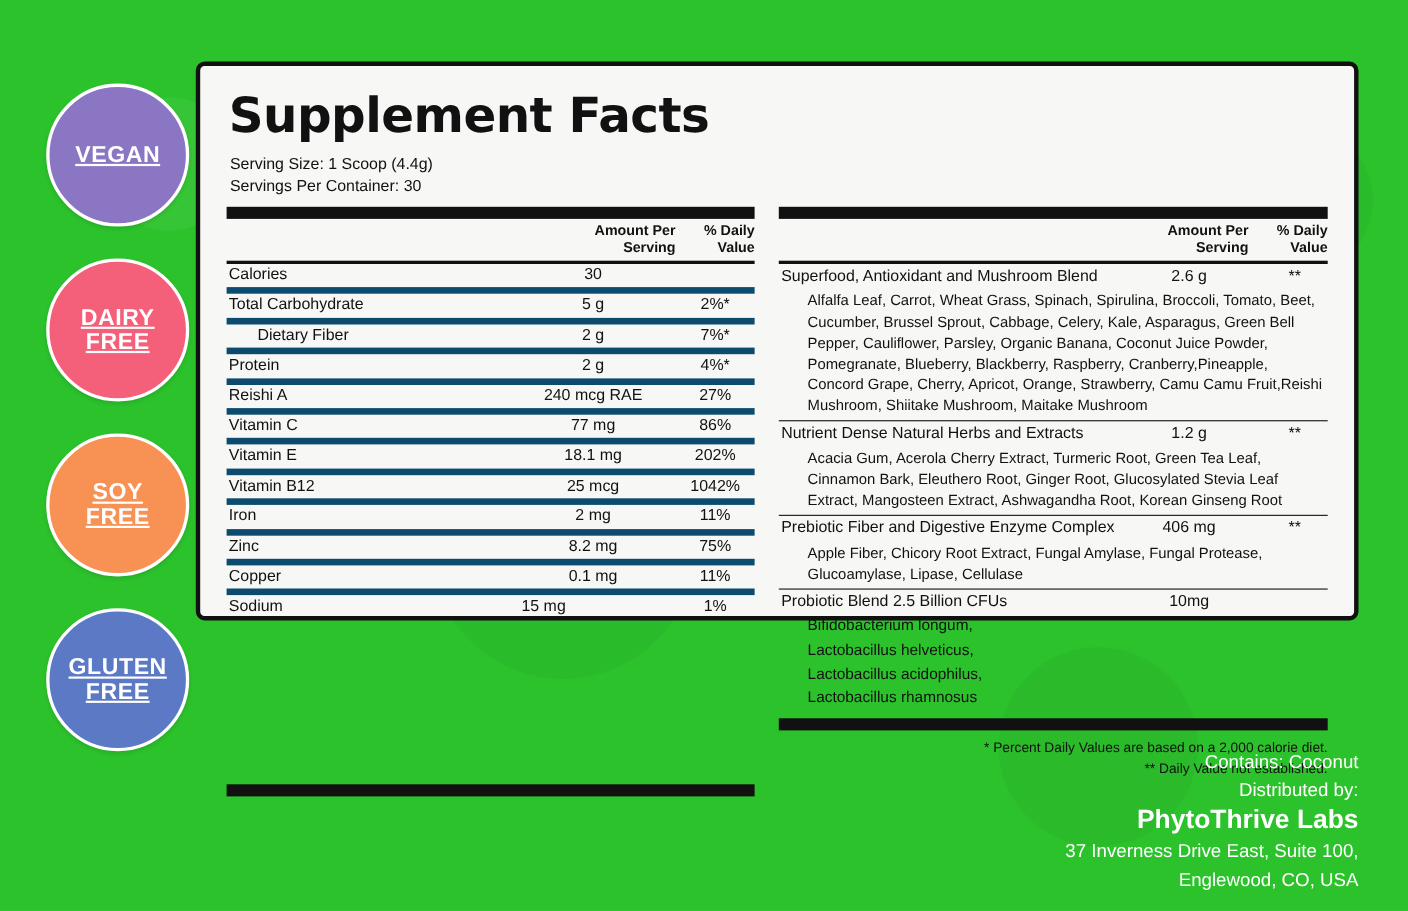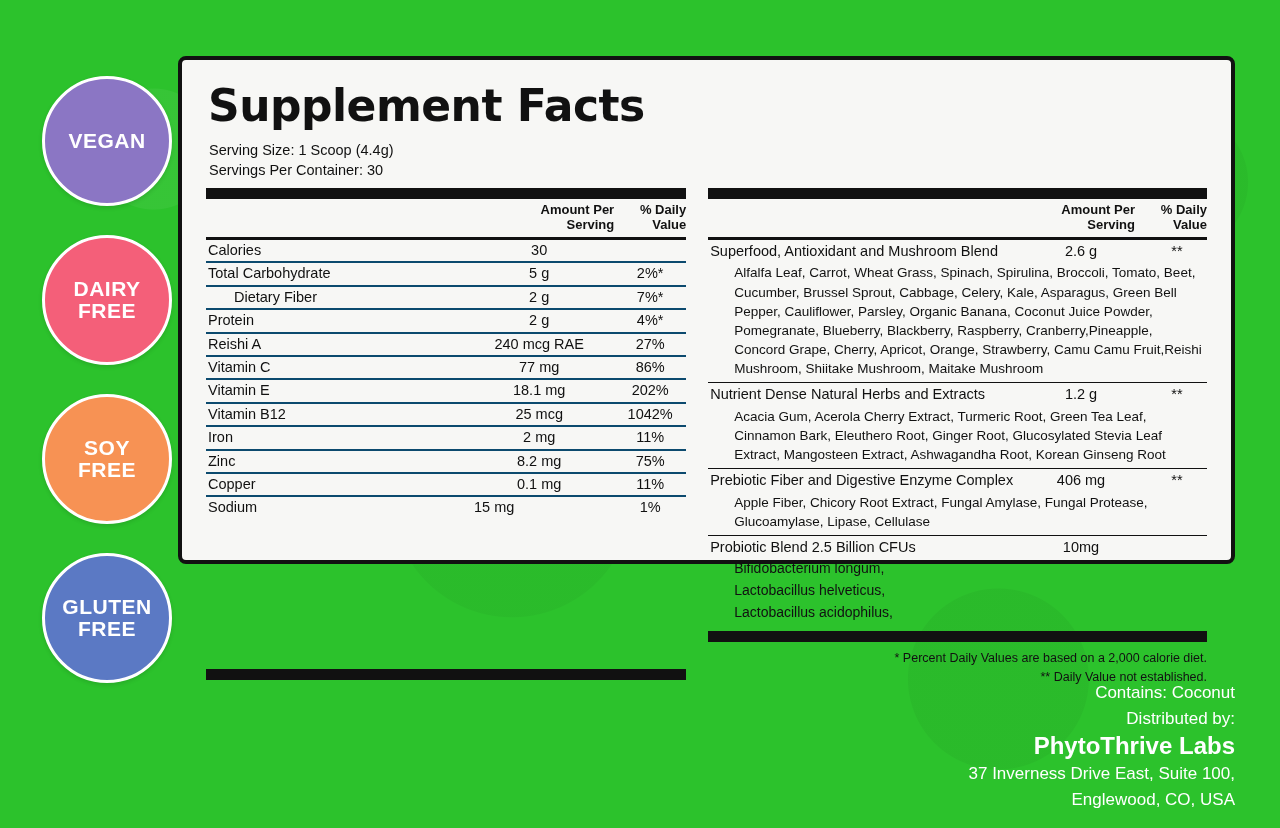--- a/index.html
+++ b/index.html
@@ -43,21 +43,21 @@
     align-items: center;
     justify-content: center;
     color: #ffffff;
     font-weight: bold;
     font-size: 21px;
     letter-spacing: 0.5px;
     line-height: 1.05;
     text-align: center;
     box-shadow: 0 2px 4px rgba(0,0,0,0.12);
   }
-  .badge span { display: block; }
+  .badge span { display: block; text-decoration: underline; }
 
   
   .panel {
     position: absolute;
     left: 178px;
     top: 56px;
     width: 1057px;
     height: 508px;
     background: #f7f7f5;
     border: 4px solid #111111;
@@ -108,21 +108,21 @@
   }
   .hdr .amt { width: 150px; }
   .hdr .dv { width: 72px; }
 
   .row {
     display: flex;
     align-items: baseline;
     font-size: 14.5px;
     color: #111;
     padding: 2px 0 2px 2px;
-    border-bottom: 2px solid #0c4a6e;
+    border-bottom: 6px solid #0c4a6e;
     line-height: 1.2;
   }
   .row .nm { flex: 1; }
   .row .amt { width: 150px; text-align: center; }
   .row .dv { width: 72px; text-align: center; }
   .row.indent .nm { padding-left: 26px; }
   .row.noline { border-bottom: none; gap: 45px; }
 
   .blend-row {
     display: flex;
@@ -325,20 +325,21 @@
             <div class="ingredients">Apple Fiber, Chicory Root Extract, Fungal Amylase, Fungal Protease, Glucoamylase, Lipase, Cellulase</div>
             <div class="sep"></div>
             <div class="blend-row">
               <div class="nm">Probiotic Blend 2.5 Billion CFUs</div>
               <div class="amt">10mg</div>
               <div class="dv"></div>
             </div>
             <div class="strain">Bifidobacterium longum,</div>
             <div class="strain">Lactobacillus helveticus,</div>
             <div class="strain">Lactobacillus acidophilus,</div>
+            <div class="strain">Lactobacillus rhamnosus</div>
             <div style="height: 8px;"></div>
           </div>
 
         <div class="rule-thick"></div>
 
         <div class="footnotes">
           <div>* Percent Daily Values are based on a 2,000 calorie diet.</div>
           <div>** Daily Value not established.</div>
         </div>
       </div>

